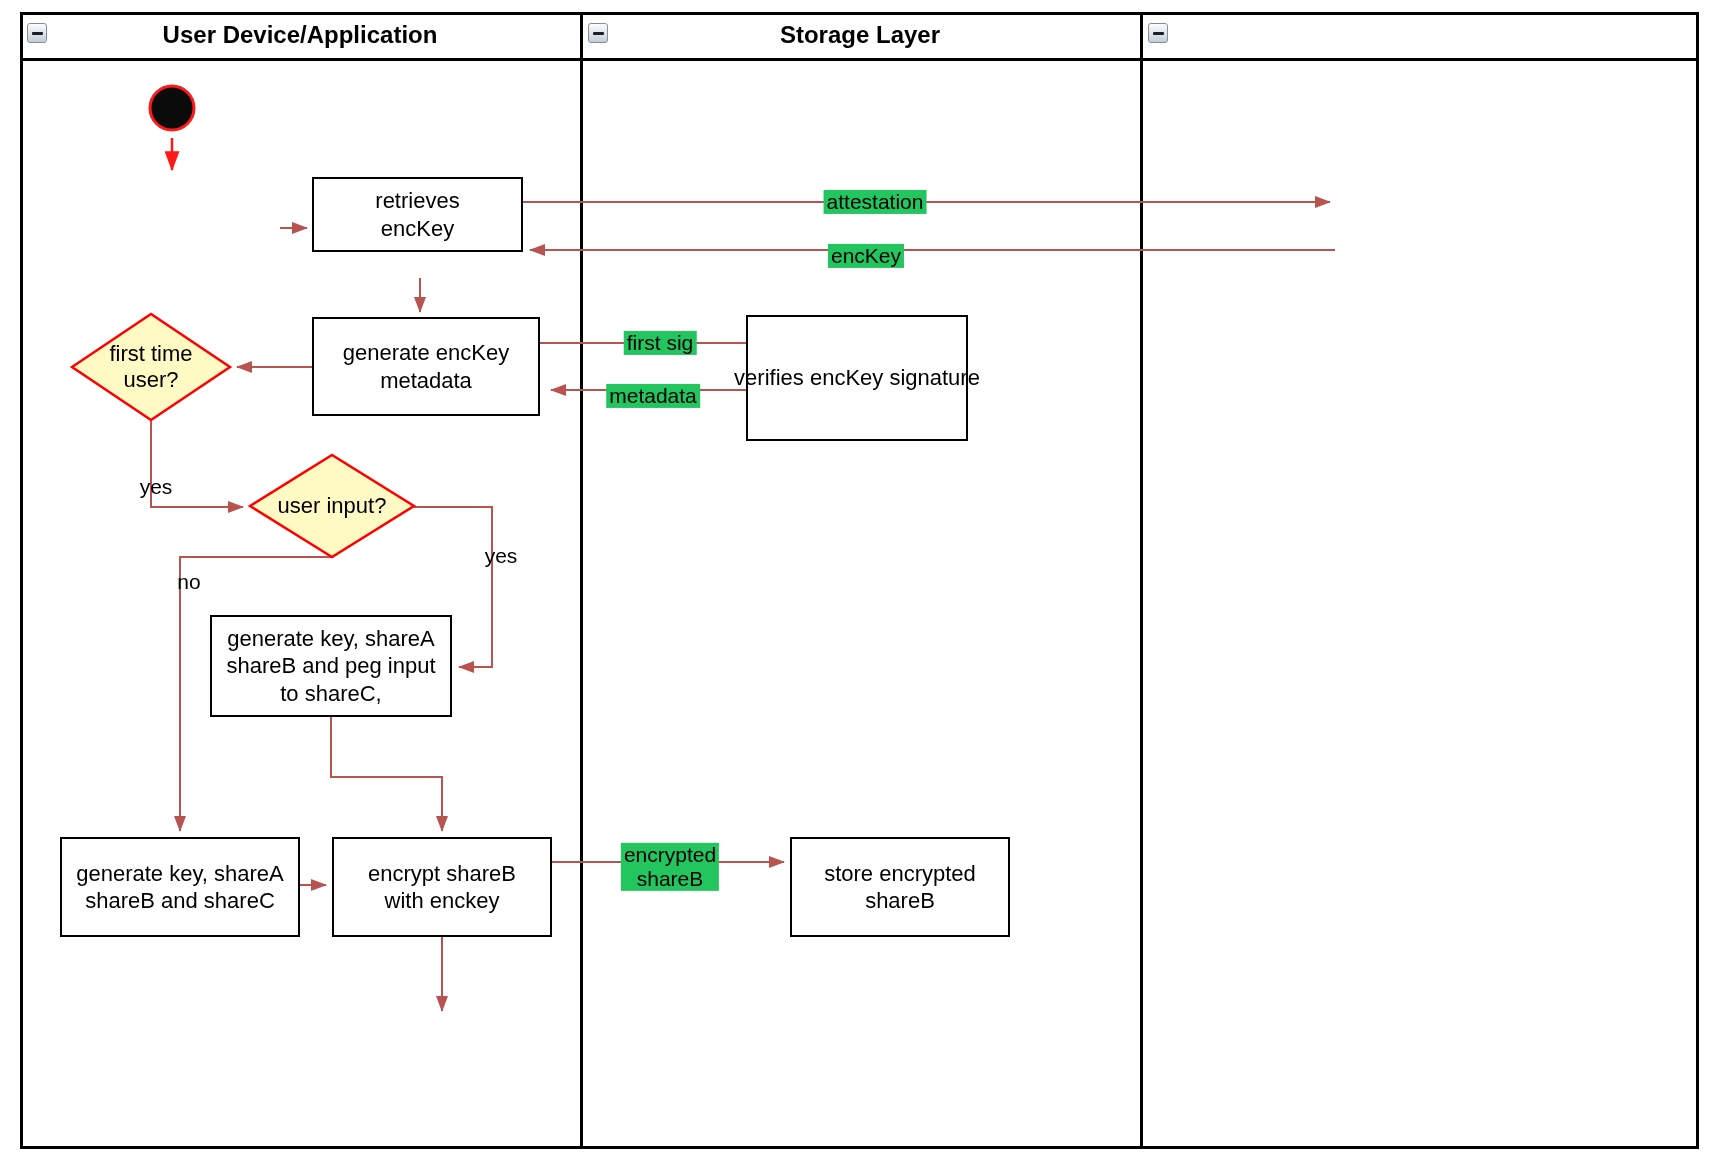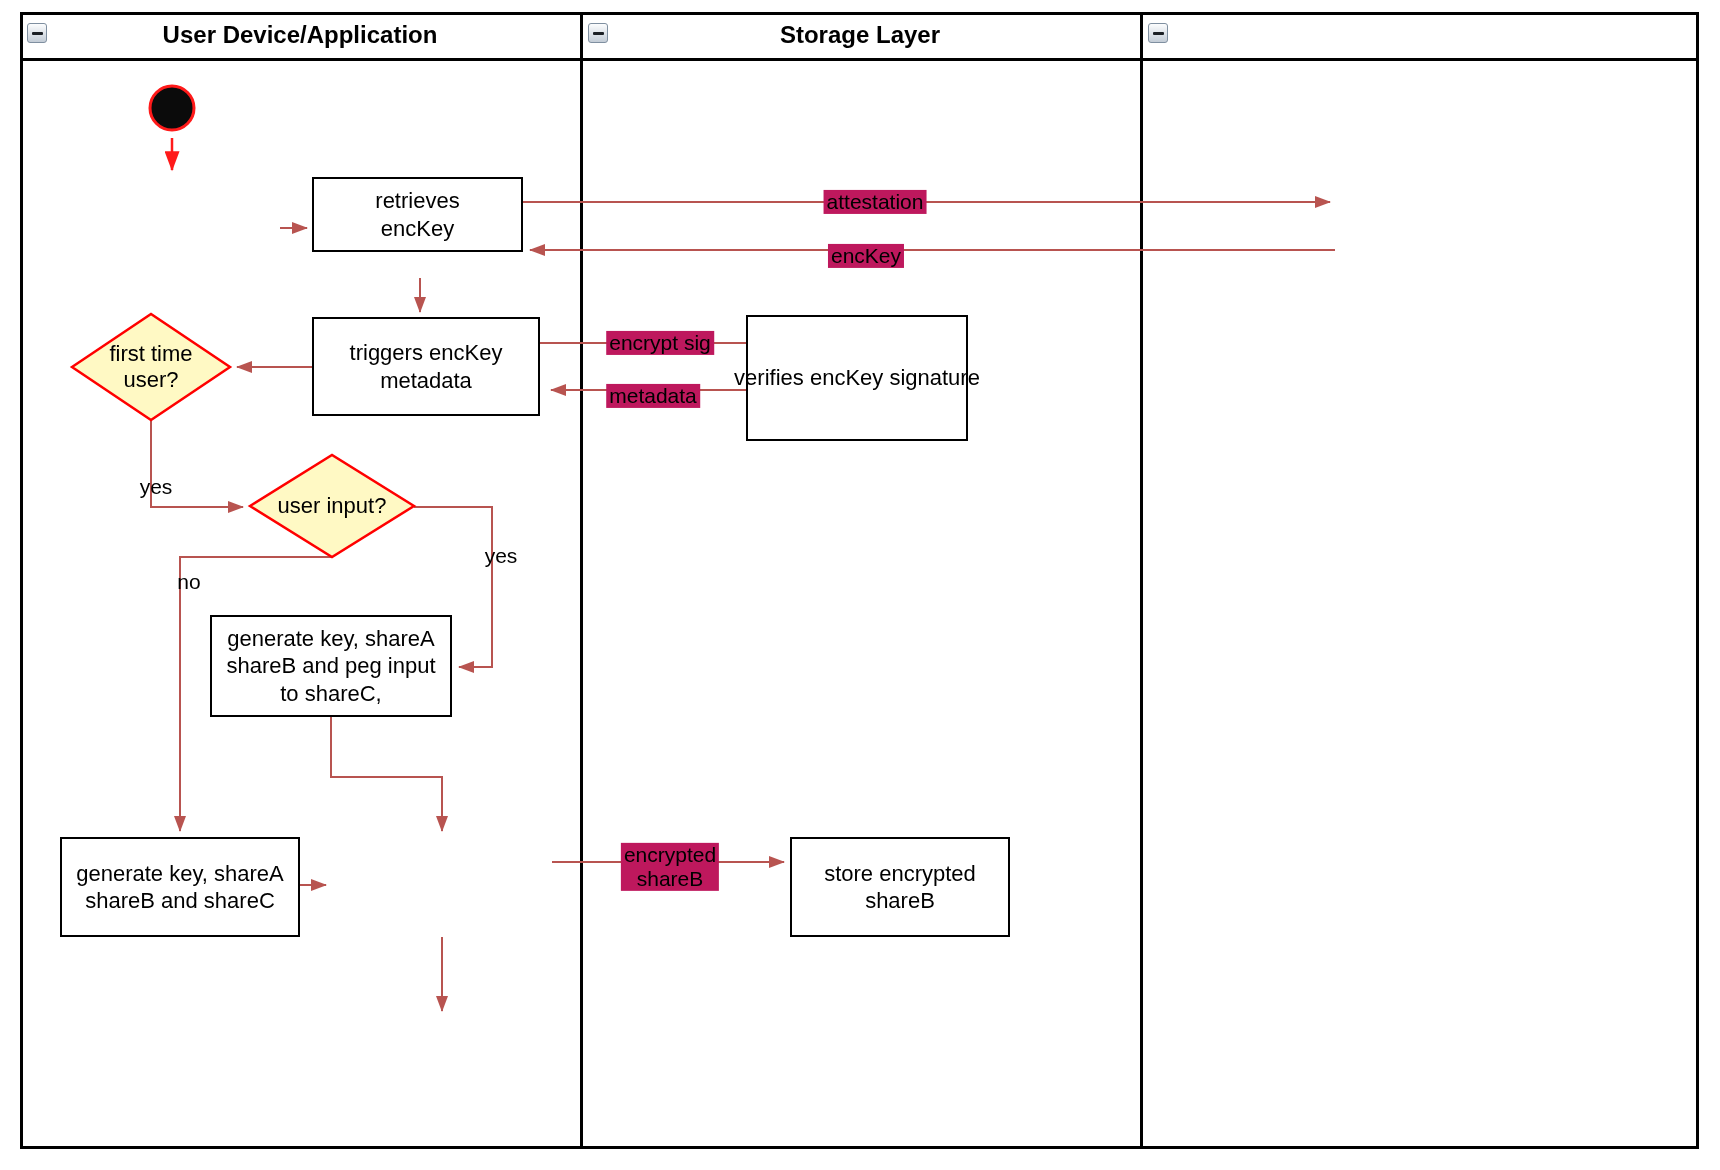--- a/index.html
+++ b/index.html
@@ -22,21 +22,21 @@
         display:flex;align-items:center;justify-content:center;text-align:center;
         font-size:22px;line-height:1.25;white-space:pre;}
 
   
   .dtext{position:absolute;display:flex;align-items:center;justify-content:center;text-align:center;
          font-size:22px;line-height:1.2;white-space:pre;pointer-events:none;}
 
   
   .elabel{position:absolute;transform:translate(-50%,-50%);font-size:21px;line-height:1.15;
           text-align:center;white-space:pre;}
-  .elabel.bg{background:#be185d;padding:0 3px;}
+  .elabel.bg{background:#22c55e;padding:0 3px;}
 
   svg{position:absolute;left:0;top:0;}
 </style>
 </head>
 <body>
 
 <div class="stage">
 
   <div class="pool"></div>
   <div class="lane-div" style="left:580px;"></div>
@@ -85,38 +85,40 @@
 
     <path d="M172,138 L172,170" stroke="#FF1A1A" stroke-width="2.5" fill="none" marker-end="url(#ar)"></path>
     <circle cx="172" cy="108" r="22" fill="#0b0b0b" stroke="#FF1A1A" stroke-width="3"></circle>
 
     <polygon points="72,367 151,314 230,367 151,420" fill="#FFF9C4" stroke="#FF0000" stroke-width="2.5"></polygon>
     <polygon points="250,506 332,455 414,506 332,557" fill="#FFF9C4" stroke="#FF0000" stroke-width="2.5"></polygon>
   </svg>
 
   <div class="node" style="left:312px;top:177px;width:211px;height:75px;">retrieves
 encKey</div>
-  <div class="node" style="left:312px;top:317px;width:228px;height:99px;">triggers encKey
+  <div class="node" style="left:312px;top:317px;width:228px;height:99px;">generate encKey
 metadata</div>
   <div class="node" style="left:746px;top:315px;width:222px;height:126px;">verifies encKey signature</div>
   <div class="node" style="left:210px;top:615px;width:242px;height:102px;">generate key, shareA
 shareB and peg input
 to shareC,</div>
   <div class="node" style="left:60px;top:837px;width:240px;height:100px;">generate key, shareA
 shareB and shareC</div>
+  <div class="node" style="left:332px;top:837px;width:220px;height:100px;">encrypt shareB
+with enckey</div>
   <div class="node" style="left:790px;top:837px;width:220px;height:100px;">store encrypted
 shareB</div>
 
   <div class="dtext" style="left:250px;top:455px;width:164px;height:102px;">user input?</div>
   <div class="dtext" style="left:72px;top:315px;width:158px;height:104px;">first time
 user?</div>
 
   <div class="elabel bg" style="left:875px;top:202px;">attestation</div>
   <div class="elabel bg" style="left:866px;top:256px;">encKey</div>
-  <div class="elabel bg" style="left:660px;top:343px;">encrypt sig</div>
+  <div class="elabel bg" style="left:660px;top:343px;">first sig</div>
   <div class="elabel bg" style="left:653px;top:396px;">metadata</div>
   <div class="elabel bg" style="left:670px;top:867px;"><span>encrypted
 shareB</span></div>
   <div class="elabel" style="left:156px;top:487px;">yes</div>
   <div class="elabel" style="left:501px;top:556px;">yes</div>
   <div class="elabel" style="left:189px;top:582px;">no</div>
 
 </div>
 
 </body></html>

